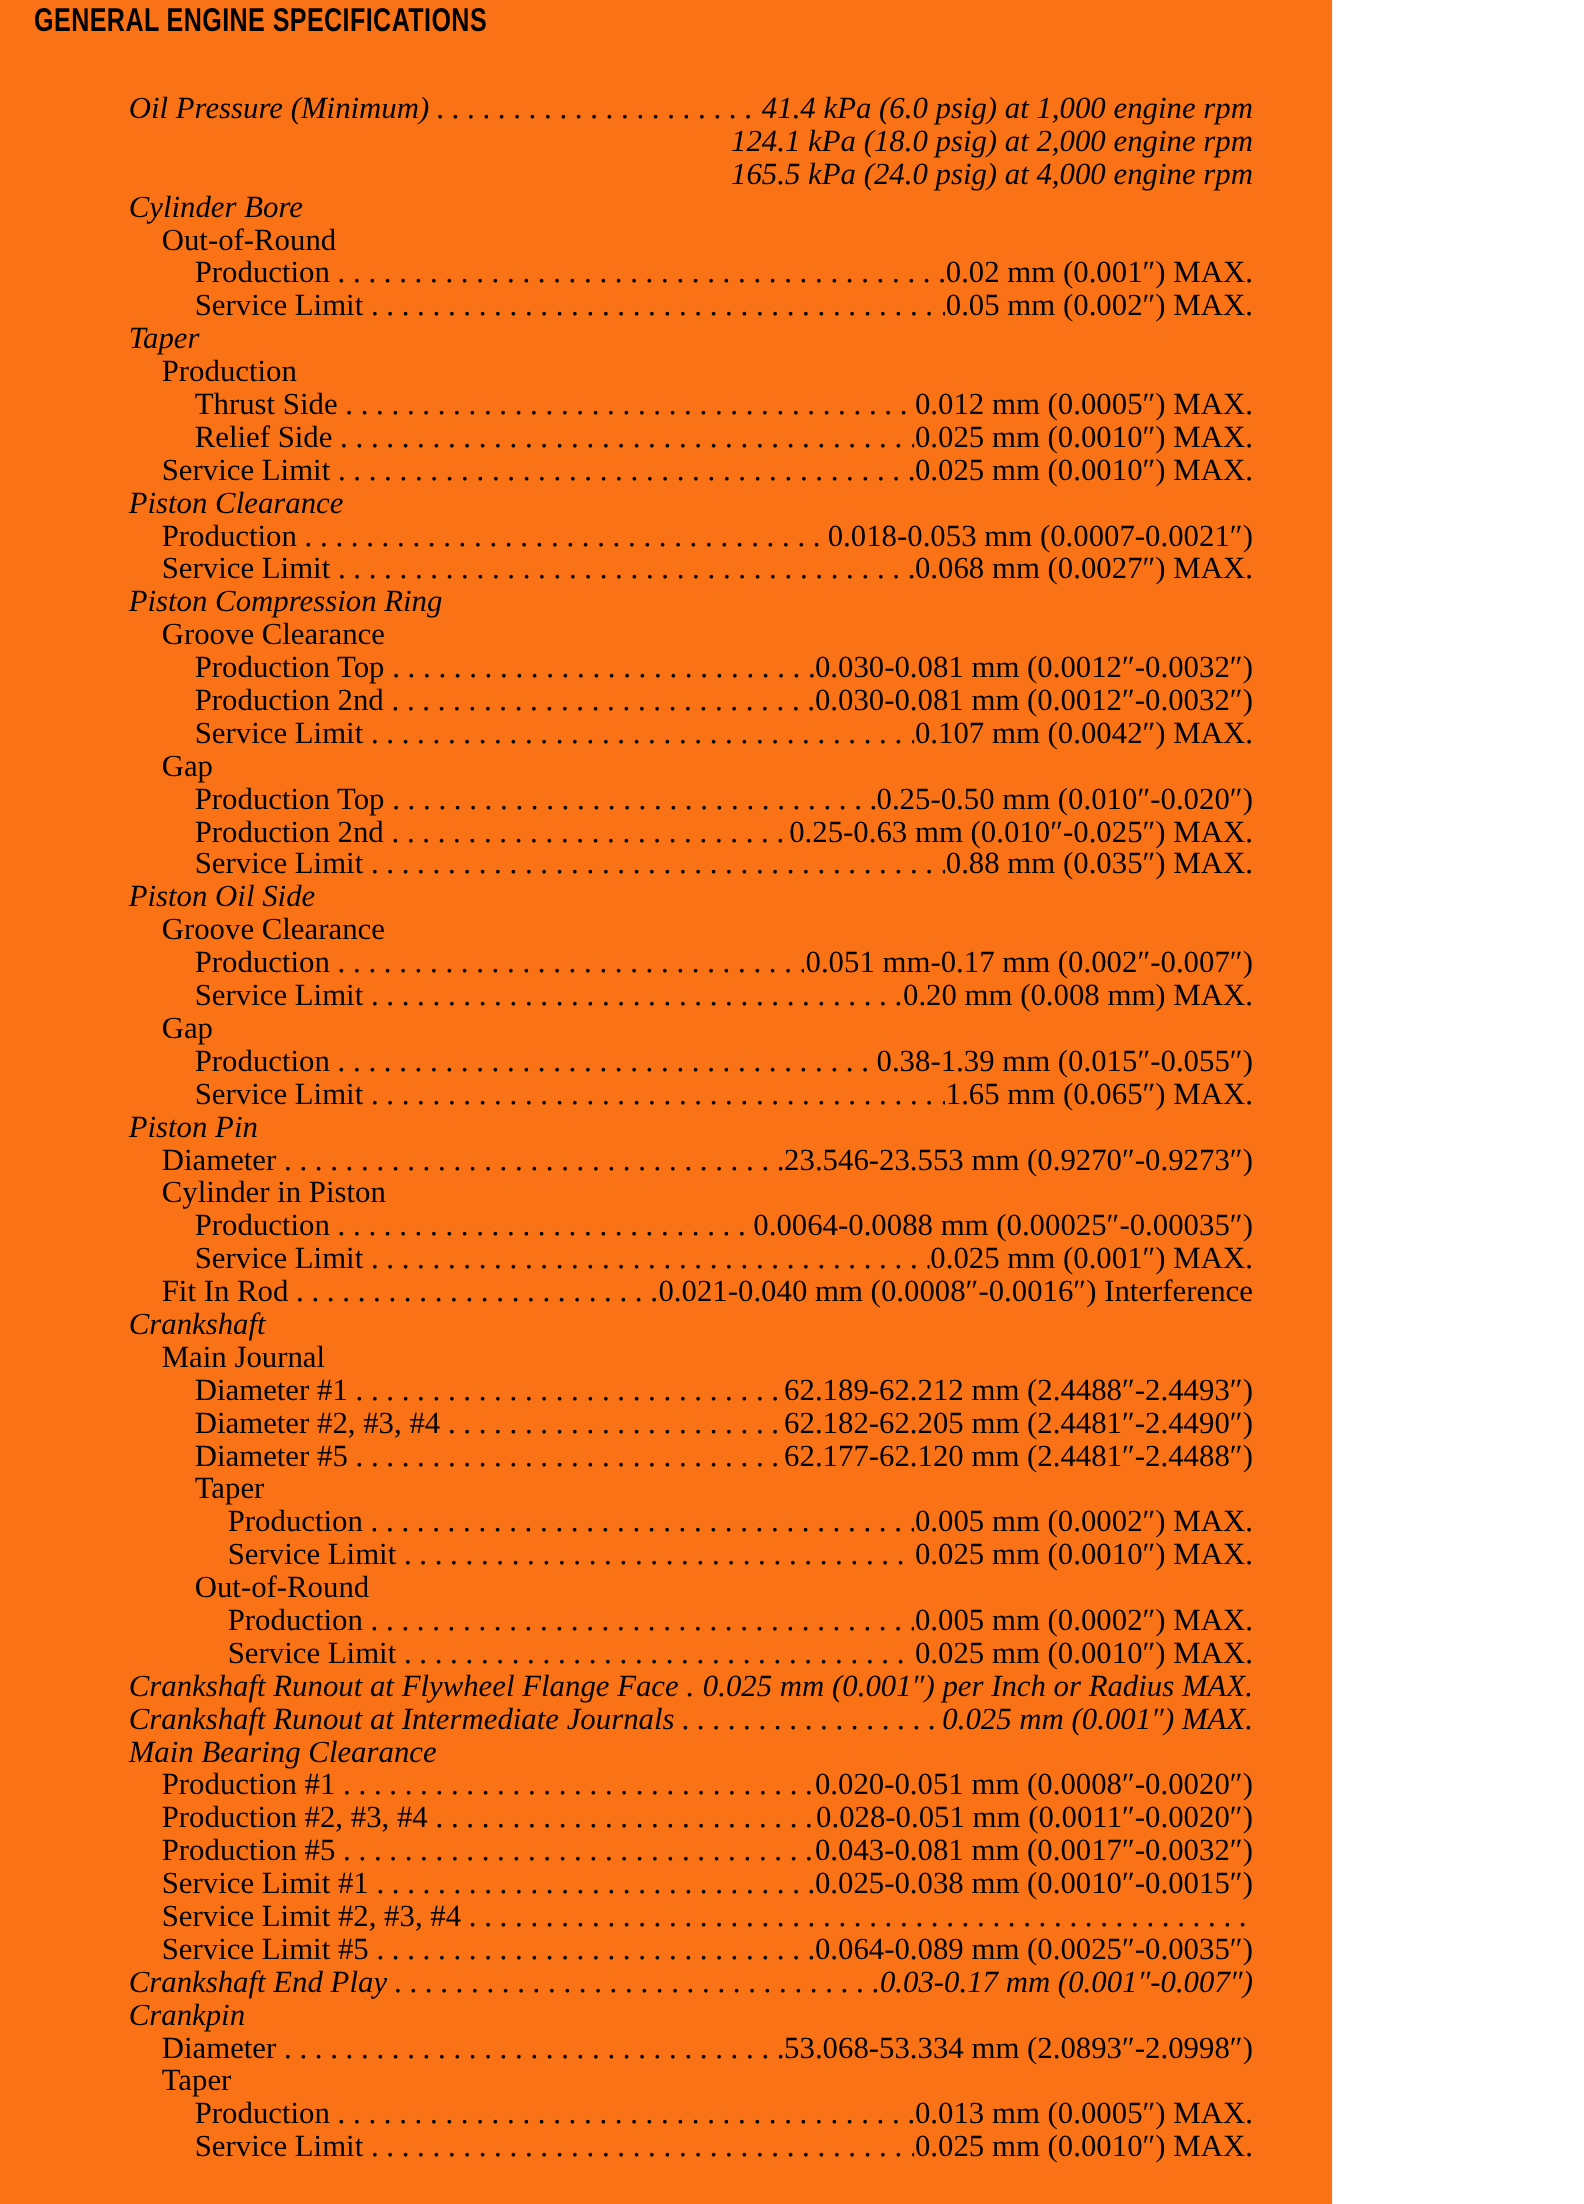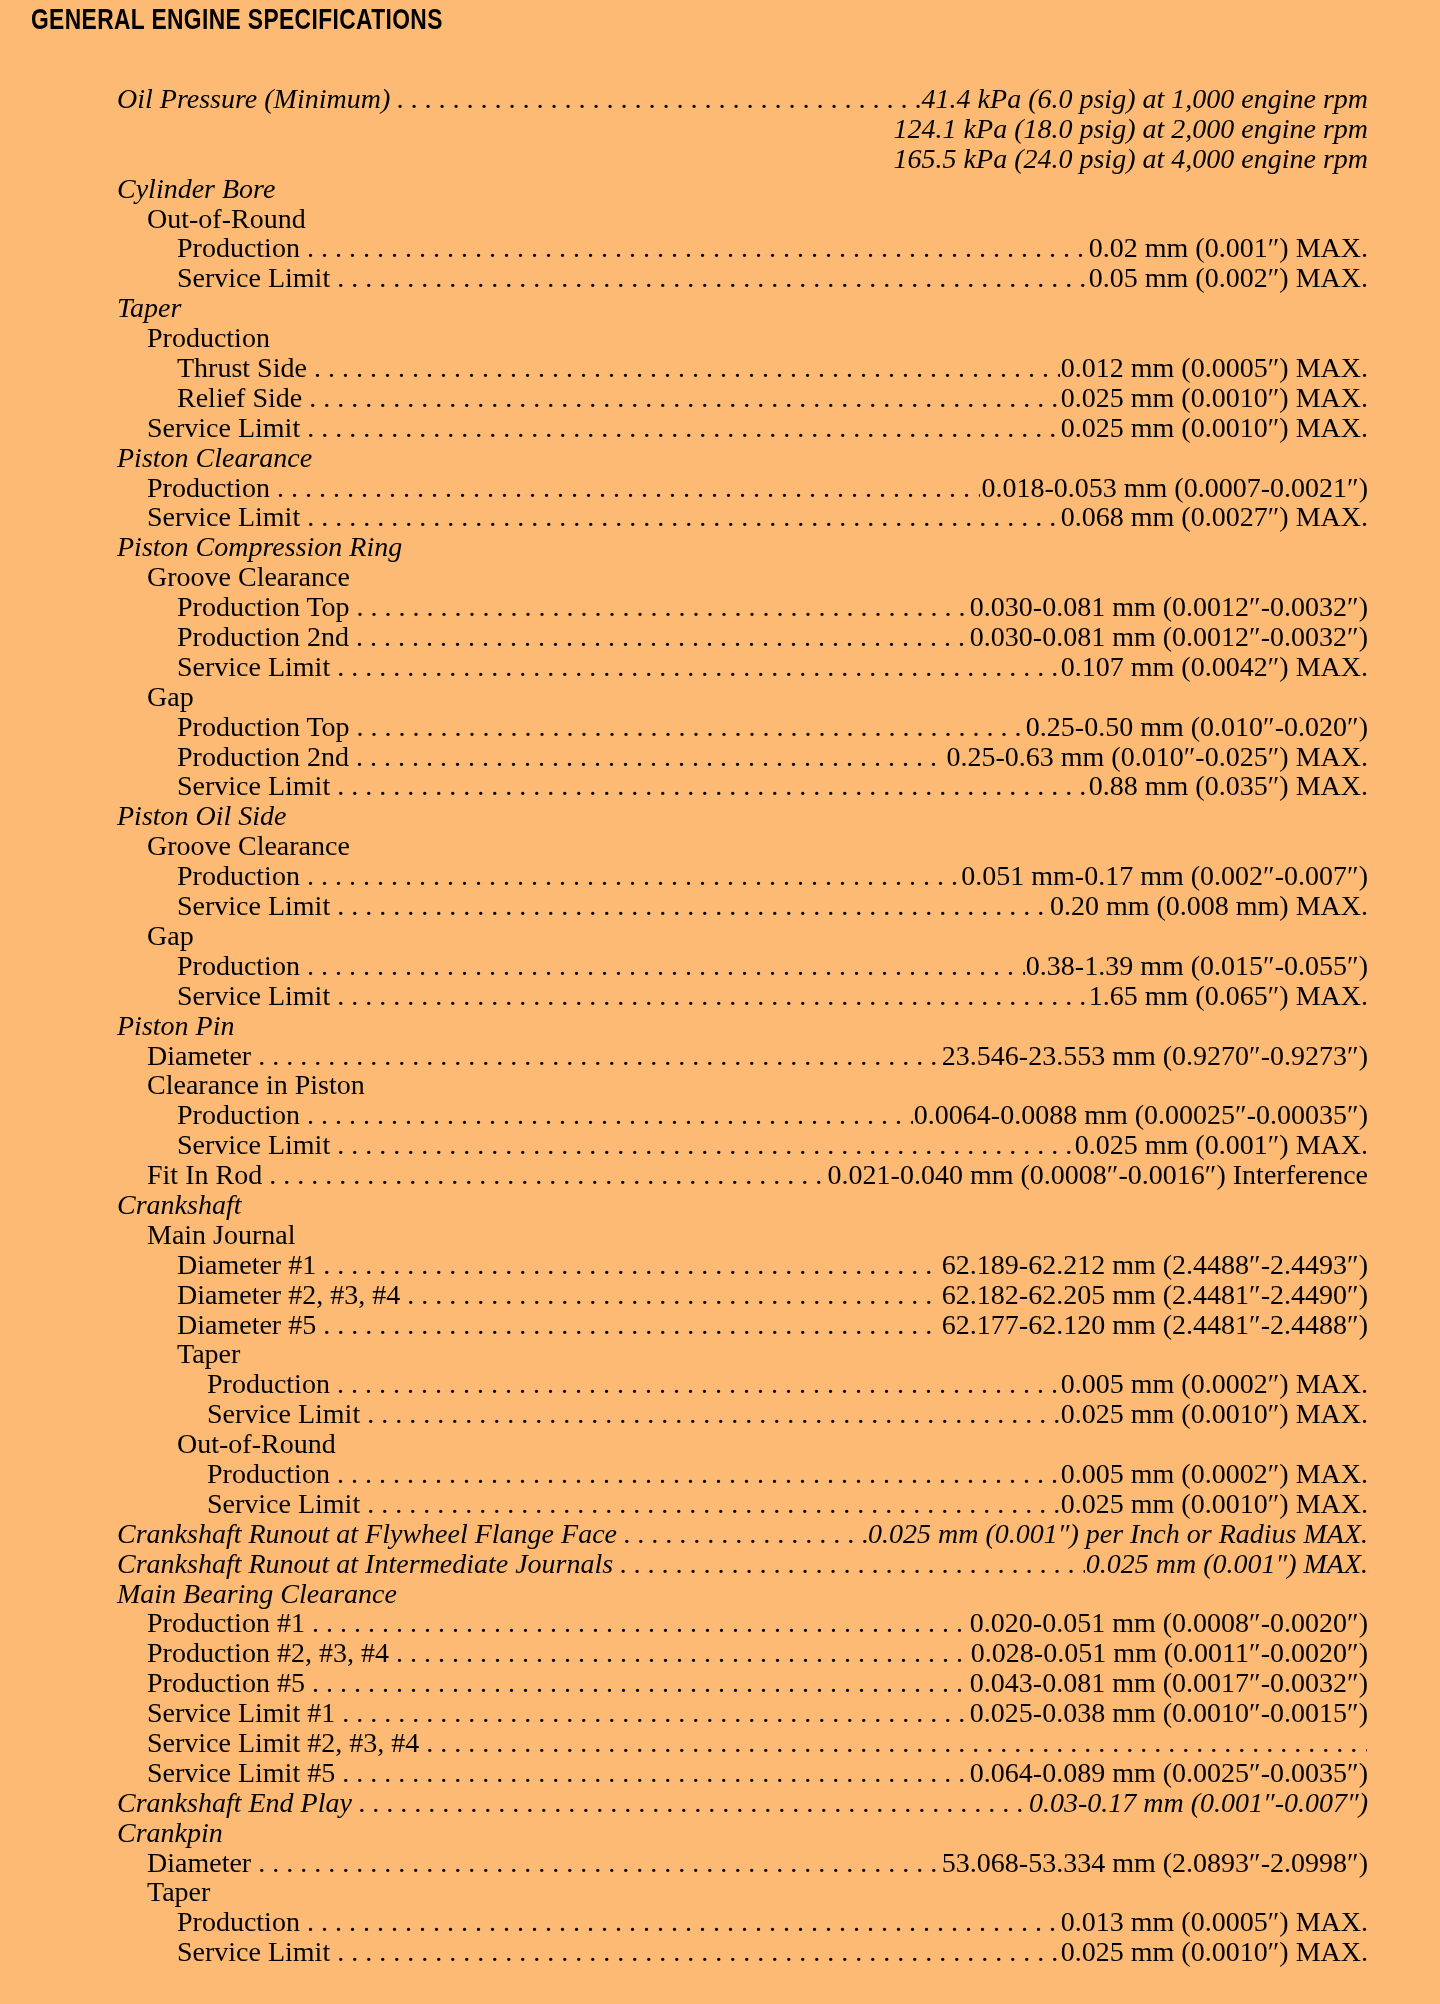--- a/index.html
+++ b/index.html
@@ -2,23 +2,23 @@
 <html><head>
 <meta charset="utf-8">
 <style>
   html, body {
     margin: 0;
     padding: 0;
     background: #ffffff;
   }
   .page {
     position: relative;
-    width: 1440px;
+    width: 1211px;
     height: 2004px;
-    background: #fdba74;
+    background: #f97316;
     color: #000000;
     overflow: hidden;
     font-family: "Liberation Serif", "DejaVu Serif", serif;
   }
   .title {
     position: absolute;
     left: 31px;
     top: 2px;
     margin: 0;
     font-family: "Liberation Sans", "DejaVu Sans", sans-serif;
@@ -200,21 +200,21 @@
       </div>
       <div class="row indent-0">
         <span class="label">Piston Pin</span>
       </div>
       <div class="row indent-1">
         <span class="label">Diameter</span>
         <span class="leader"></span>
         <span class="value">23.546-23.553 mm (0.9270″-0.9273″)</span>
       </div>
       <div class="row indent-1">
-        <span class="label">Clearance in Piston</span>
+        <span class="label">Cylinder in Piston</span>
       </div>
       <div class="row indent-2">
         <span class="label">Production</span>
         <span class="leader"></span>
         <span class="value">0.0064-0.0088 mm (0.00025″-0.00035″)</span>
       </div>
       <div class="row indent-2">
         <span class="label">Service Limit</span>
         <span class="leader"></span>
         <span class="value">0.025 mm (0.001″) MAX.</span>

